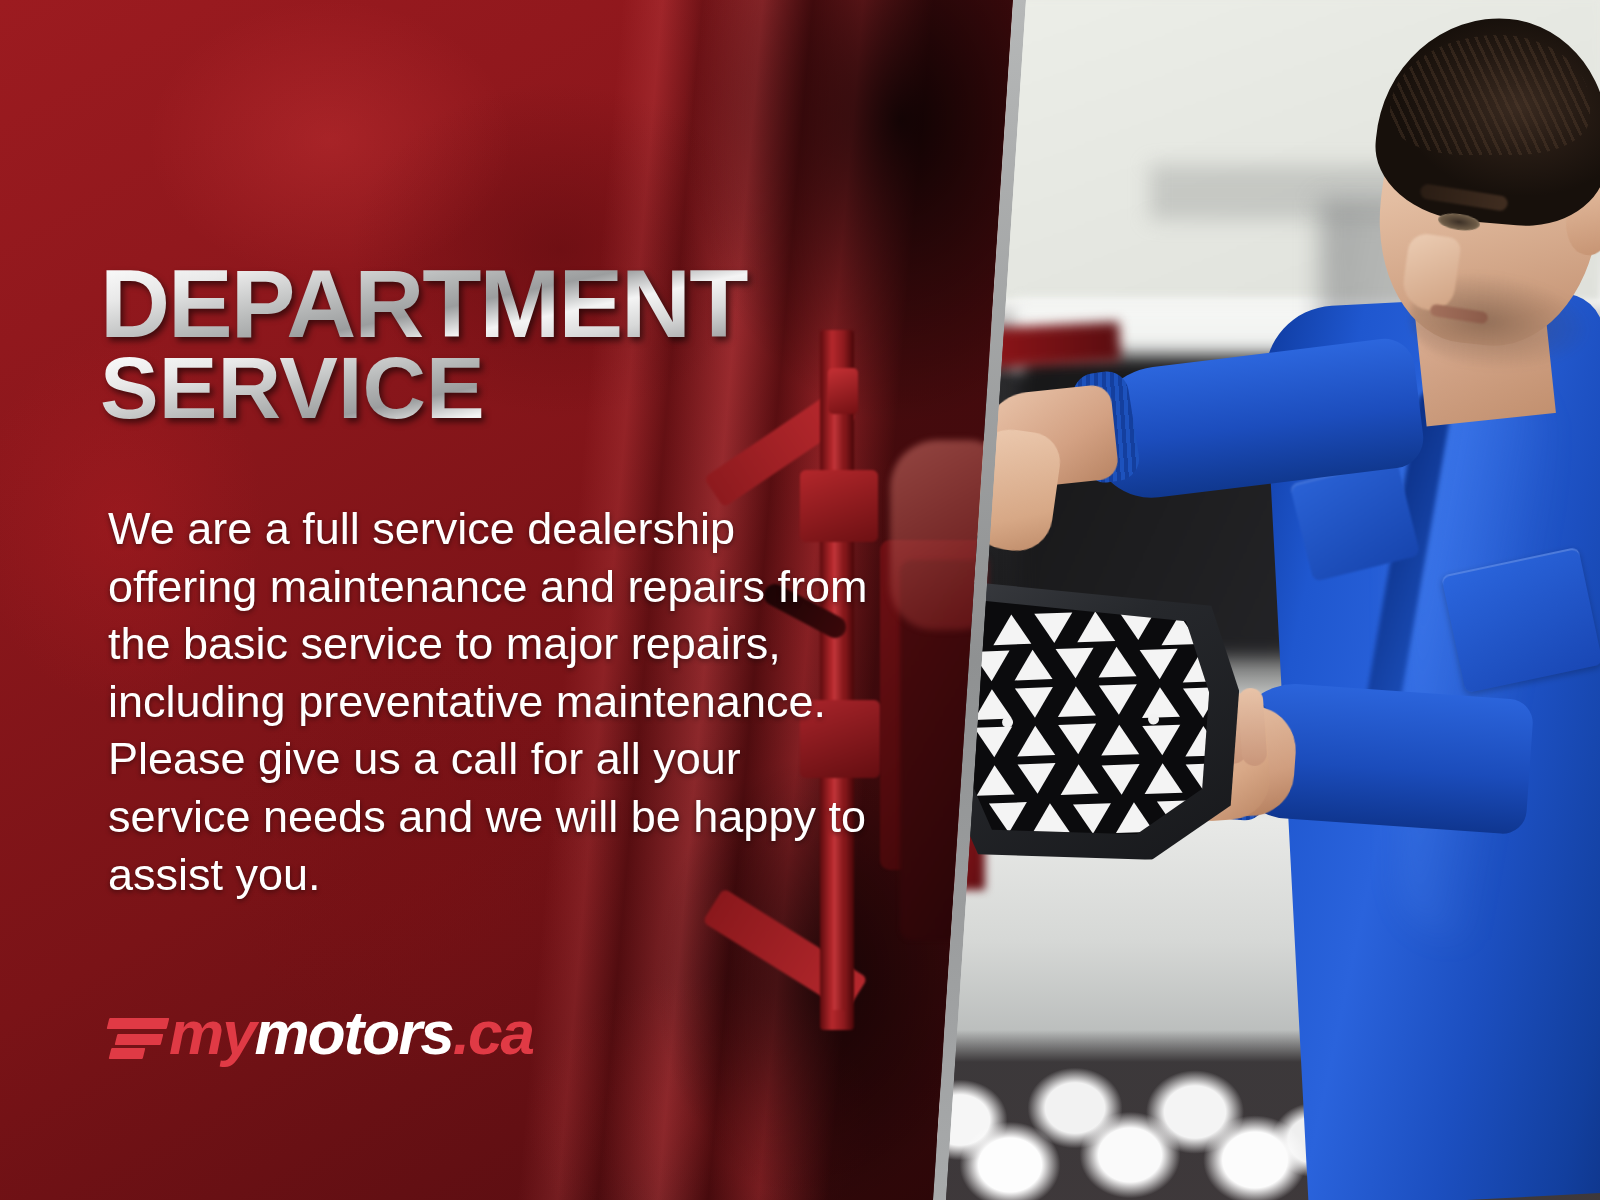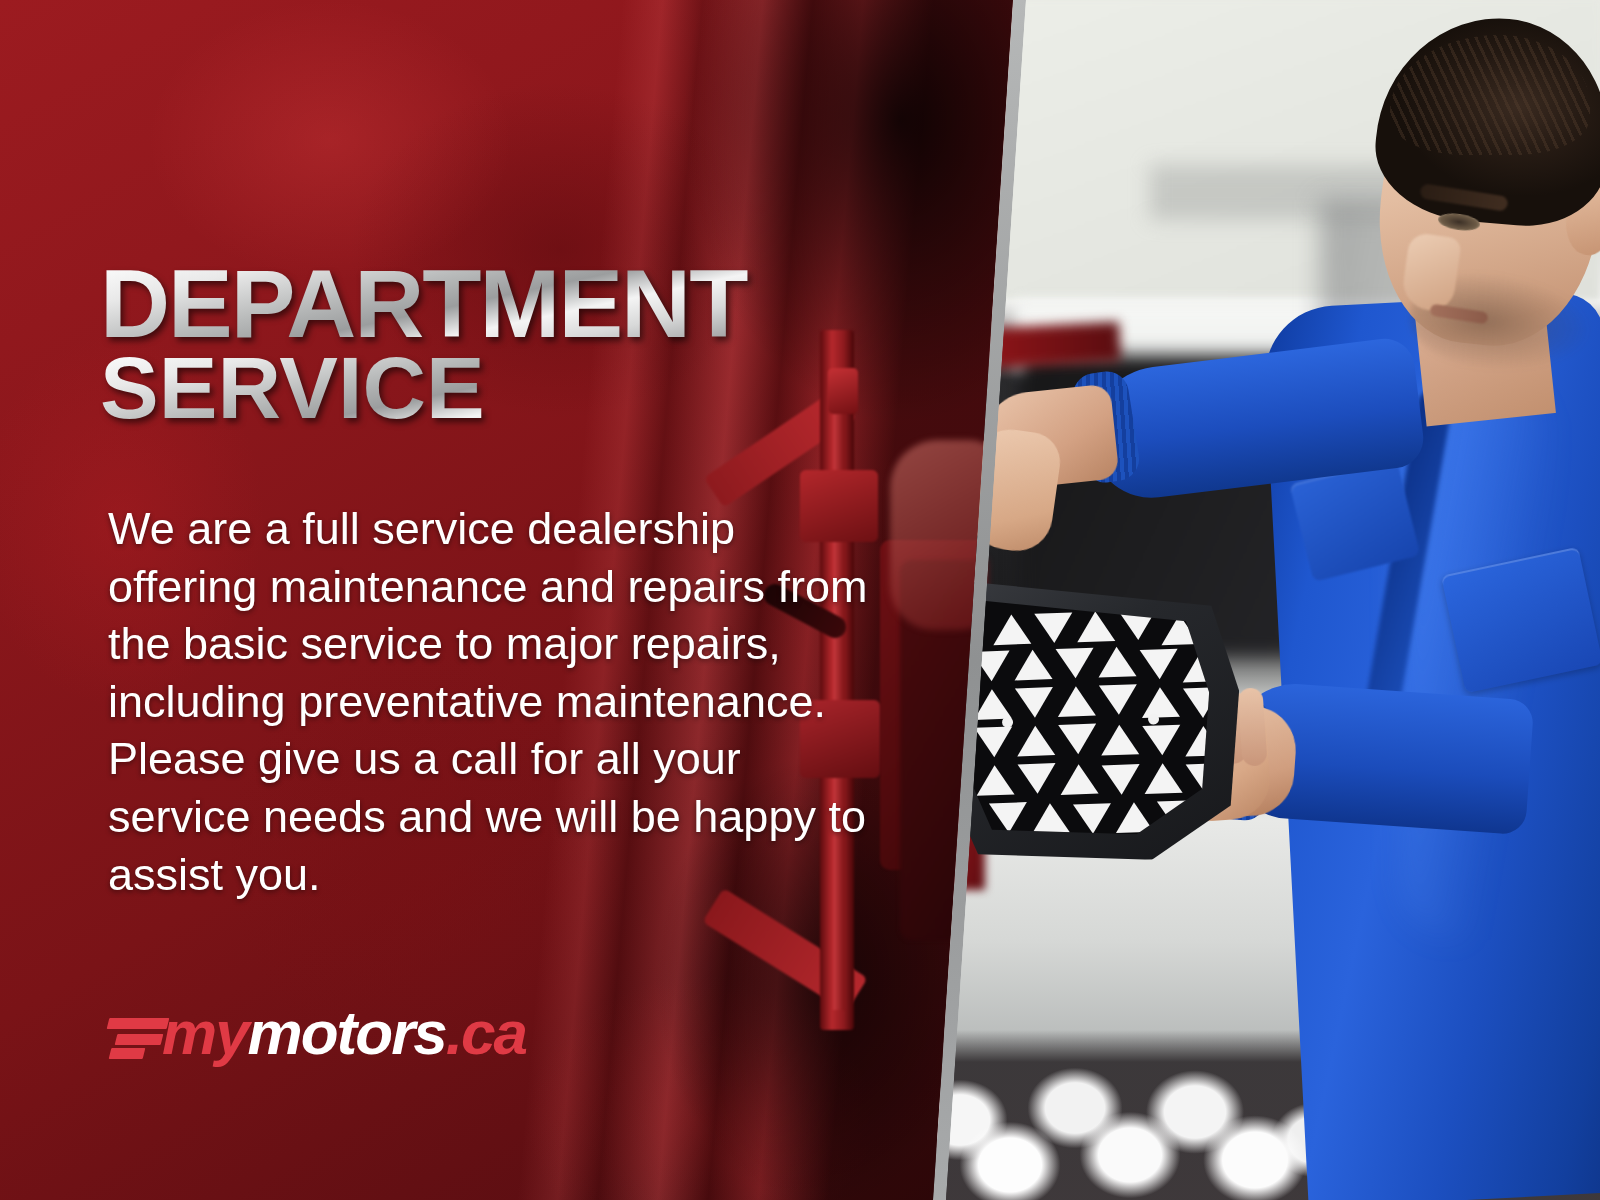--- a/index.html
+++ b/index.html
@@ -397,21 +397,21 @@
     position:absolute; left:0; top:14px; width:62px; height:44px;
   }
   .logo-dashes i {
     position:absolute; left:0; display:block;
     height:11px; background:#e03a45; transform:skewX(-14deg);
     border-radius:1px;
   }
   .logo-dashes i:nth-child(1){ top:4px;  width:60px; }
   .logo-dashes i:nth-child(2){ top:20px; width:46px; left:8px; }
   .logo-dashes i:nth-child(3){ top:34px; width:34px; left:2px; }
-  .logo-text { position:absolute; left:54px; top:0; }
+  .logo-text { position:absolute; left:61px; top:0; }
   .logo-my   { color:#e03a45; }
   .logo-mot  { color:#ffffff; }
   .logo-ca   { color:#e03a45; }
   .logo-tag {
     position:absolute; right:0; top:68px;
     font-size:17px; font-weight:bold;
     letter-spacing:2.2px;
     color:#e7858c;
     text-shadow:0 1px 2px rgba(0,0,0,.5);
   }

